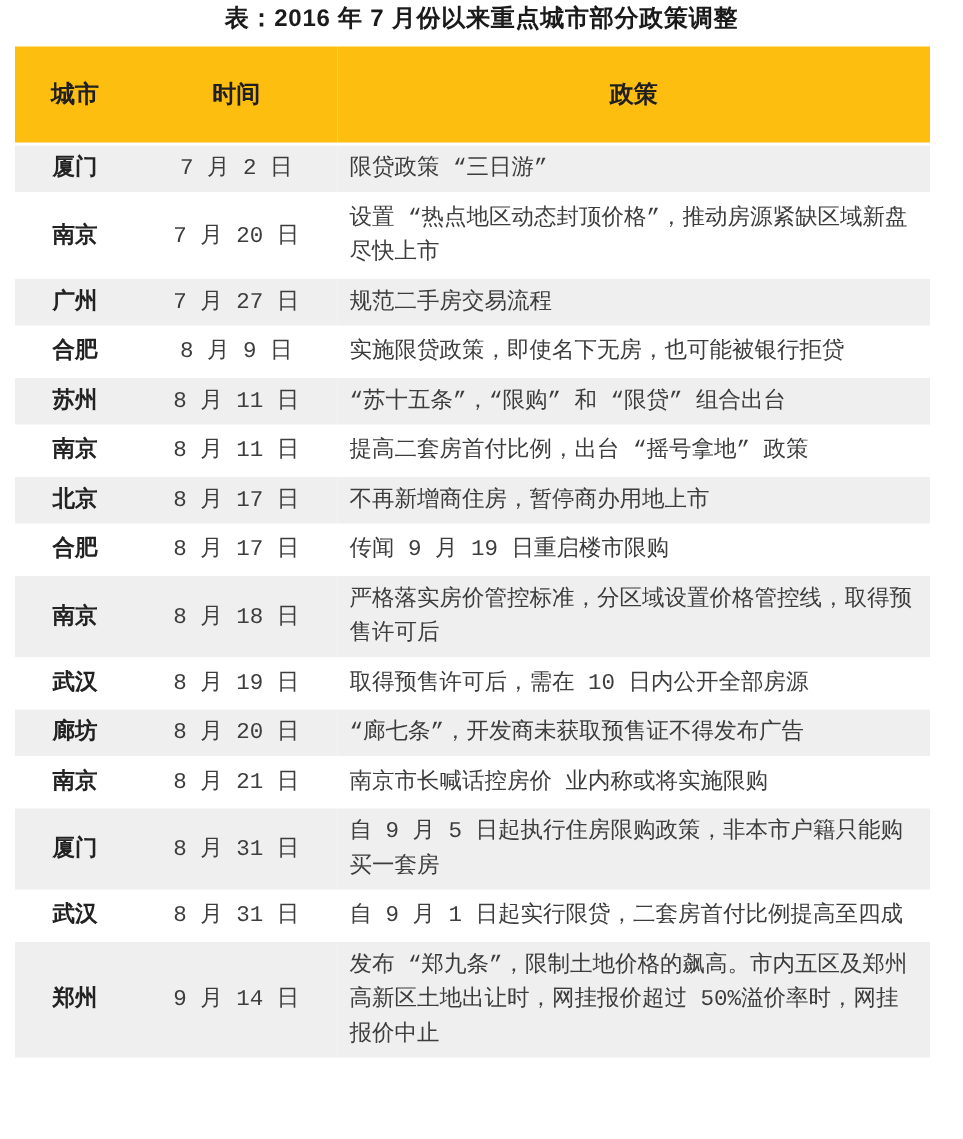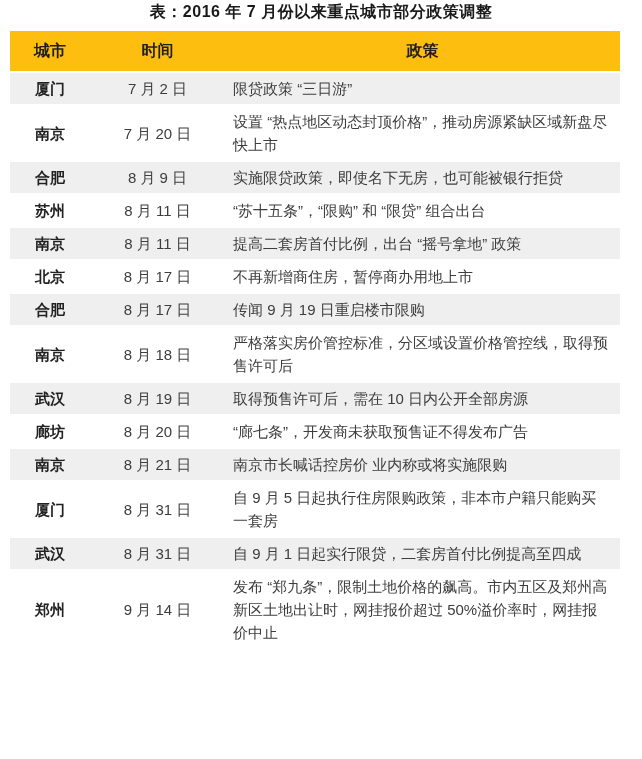--- a/index.html
+++ b/index.html
@@ -36,29 +36,30 @@
   .col-city   { width: 80px; }
   .col-date   { width: 135px; }
   .col-policy { width: 395px; }
   thead th {
     background: var(--header-bg, #FDBE10);
     color: var(--header-text, #1f1f1f);
     font-size: 16px;
     font-weight: bold;
     height: 40px;
     text-align: center;
-    padding: 0;
+    padding: 12px;
   }
   thead th.th-policy { text-align: center; }
   tbody td {
     padding: 4px 0;
     line-height: 23px;
     color: var(--body-text, #3d3d3d);
     vertical-align: middle;
     background: var(--row-bg, #ffffff);
+    font-family: Liberation Mono, monospace;
   }
   tbody tr:nth-child(odd) td {
     background: var(--row-alt-bg, #EFEFEF);
   }
   tbody td.city-cell {
     text-align: center;
     font-weight: bold;
     color: var(--city-text, #222222);
   }
   tbody td.date-cell {
@@ -91,20 +92,25 @@
     <tbody>
         <tr>
           <td class="city-cell">厦门</td>
           <td class="date-cell">7 月 2 日</td>
           <td class="policy-cell">限贷政策 “三日游”</td>
         </tr>
         <tr>
           <td class="city-cell">南京</td>
           <td class="date-cell">7 月 20 日</td>
           <td class="policy-cell">设置 “热点地区动态封顶价格”，推动房源紧缺区域新盘尽快上市</td>
+        </tr>
+        <tr>
+          <td class="city-cell">广州</td>
+          <td class="date-cell">7 月 27 日</td>
+          <td class="policy-cell">规范二手房交易流程</td>
         </tr>
         <tr>
           <td class="city-cell">合肥</td>
           <td class="date-cell">8 月 9 日</td>
           <td class="policy-cell">实施限贷政策，即使名下无房，也可能被银行拒贷</td>
         </tr>
         <tr>
           <td class="city-cell">苏州</td>
           <td class="date-cell">8 月 11 日</td>
           <td class="policy-cell">“苏十五条”，“限购” 和 “限贷” 组合出台</td>

